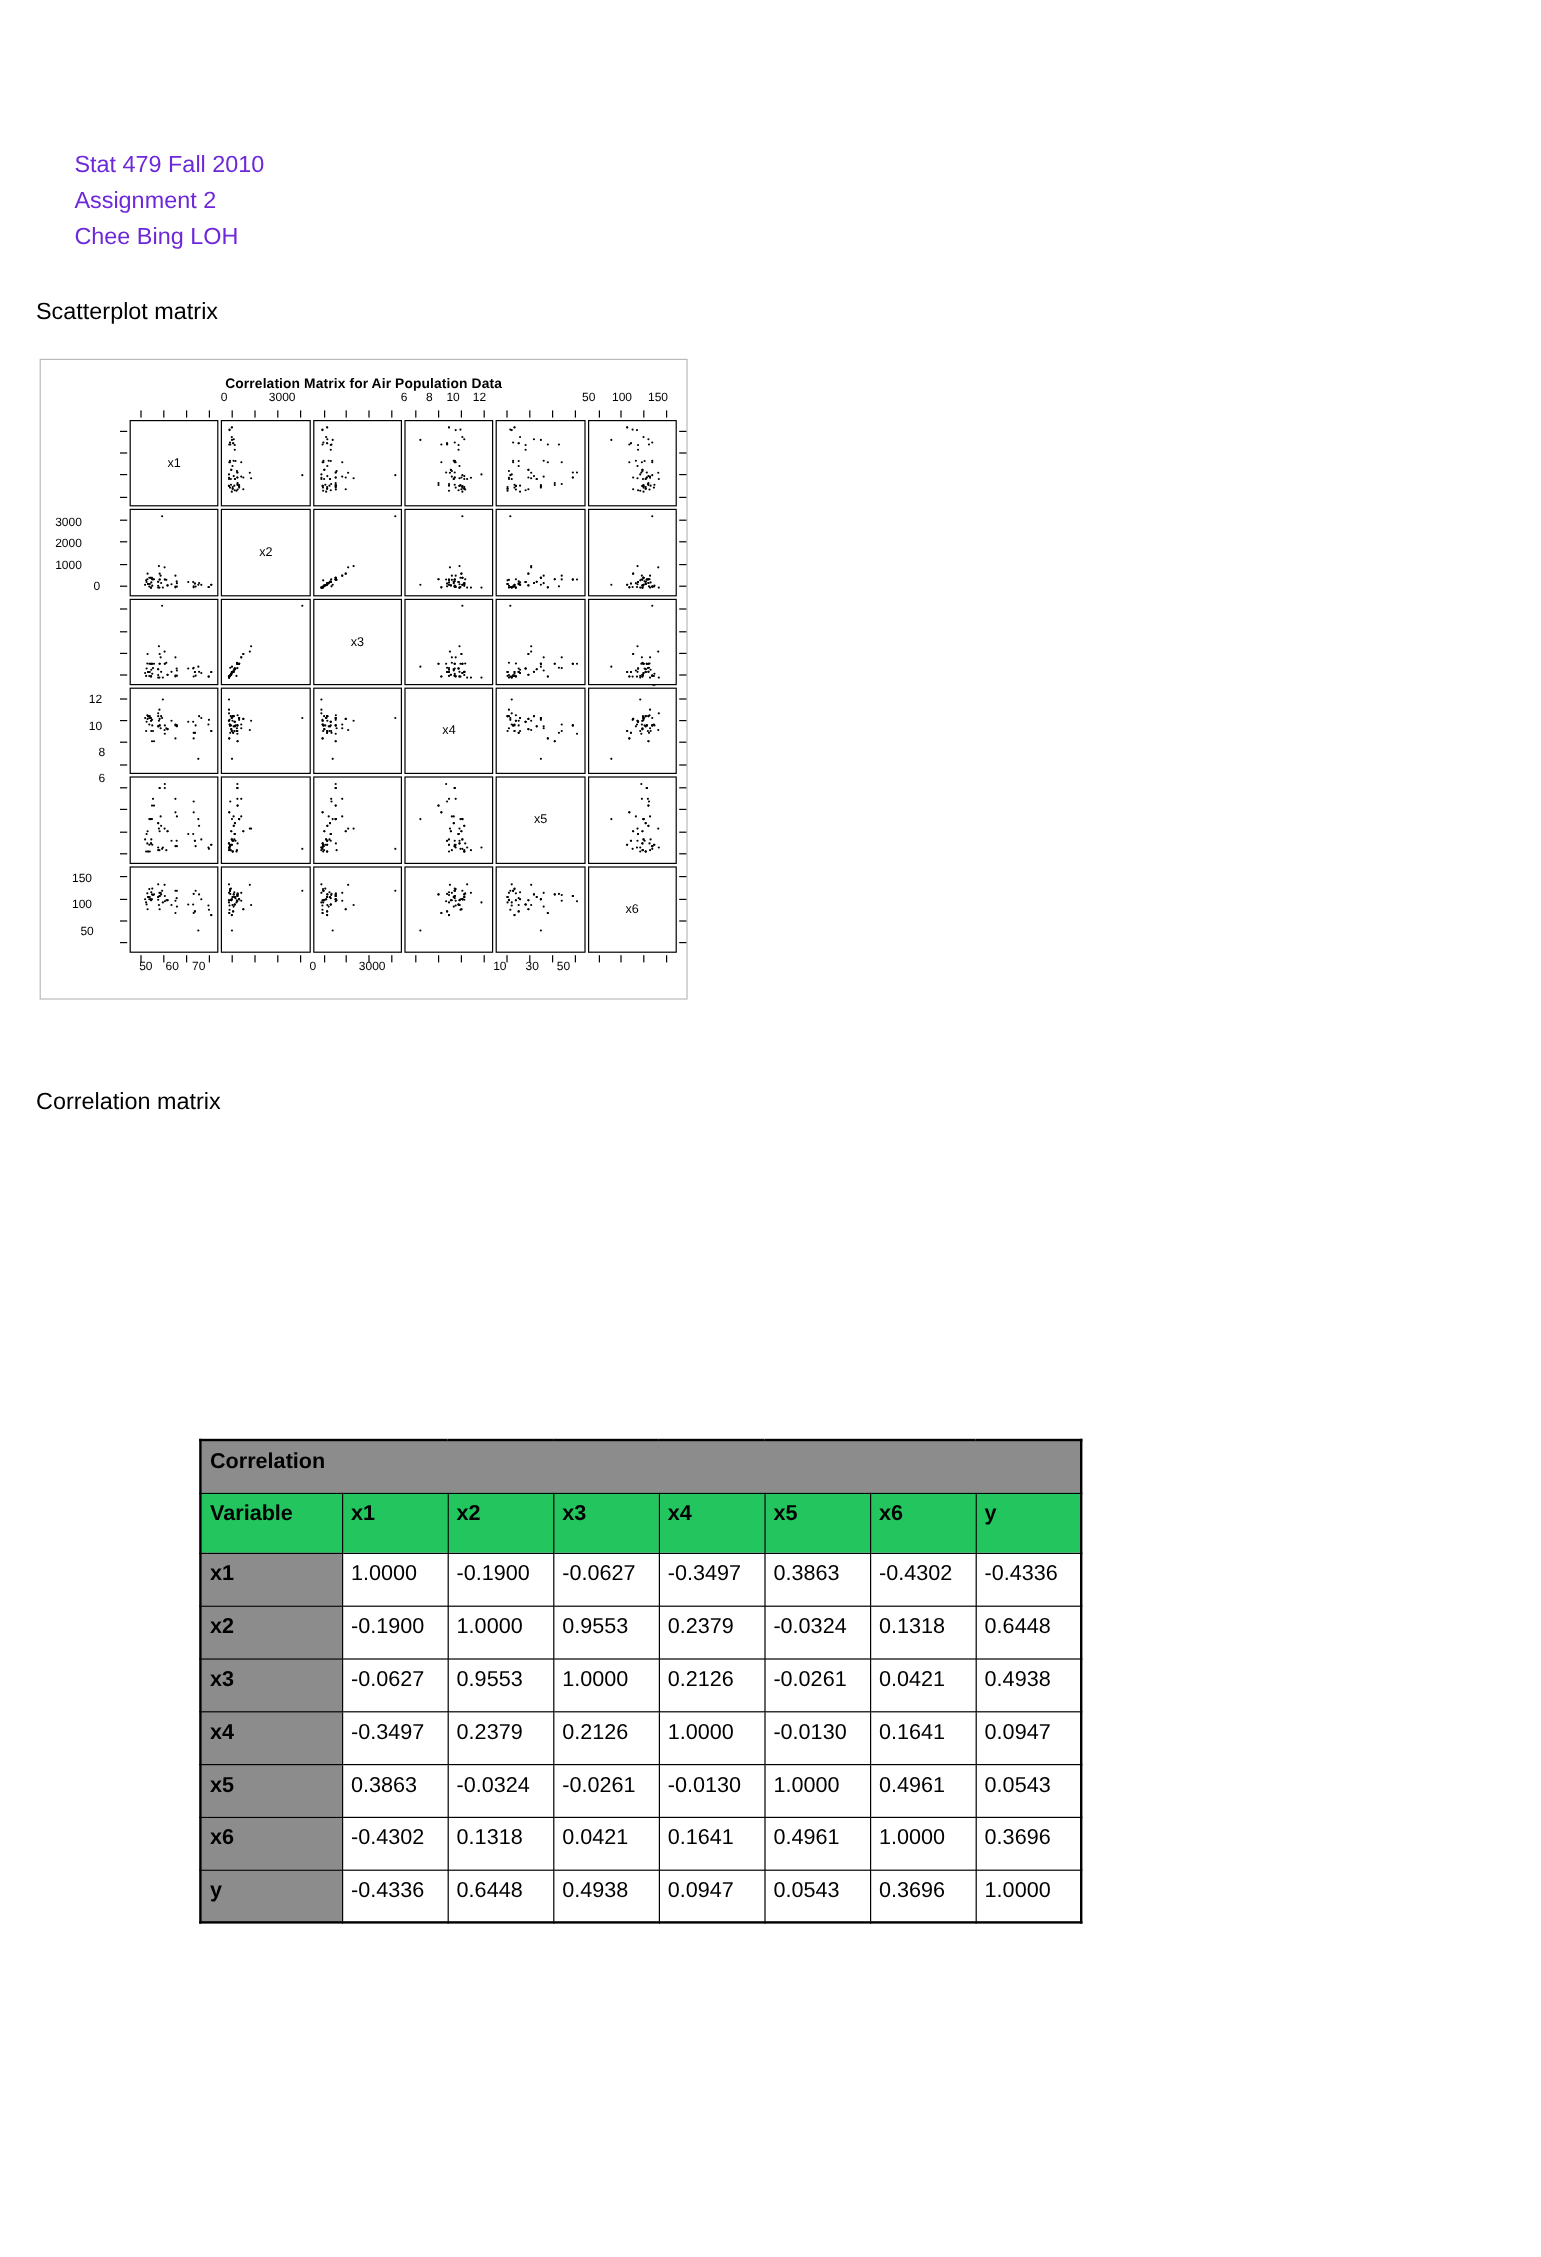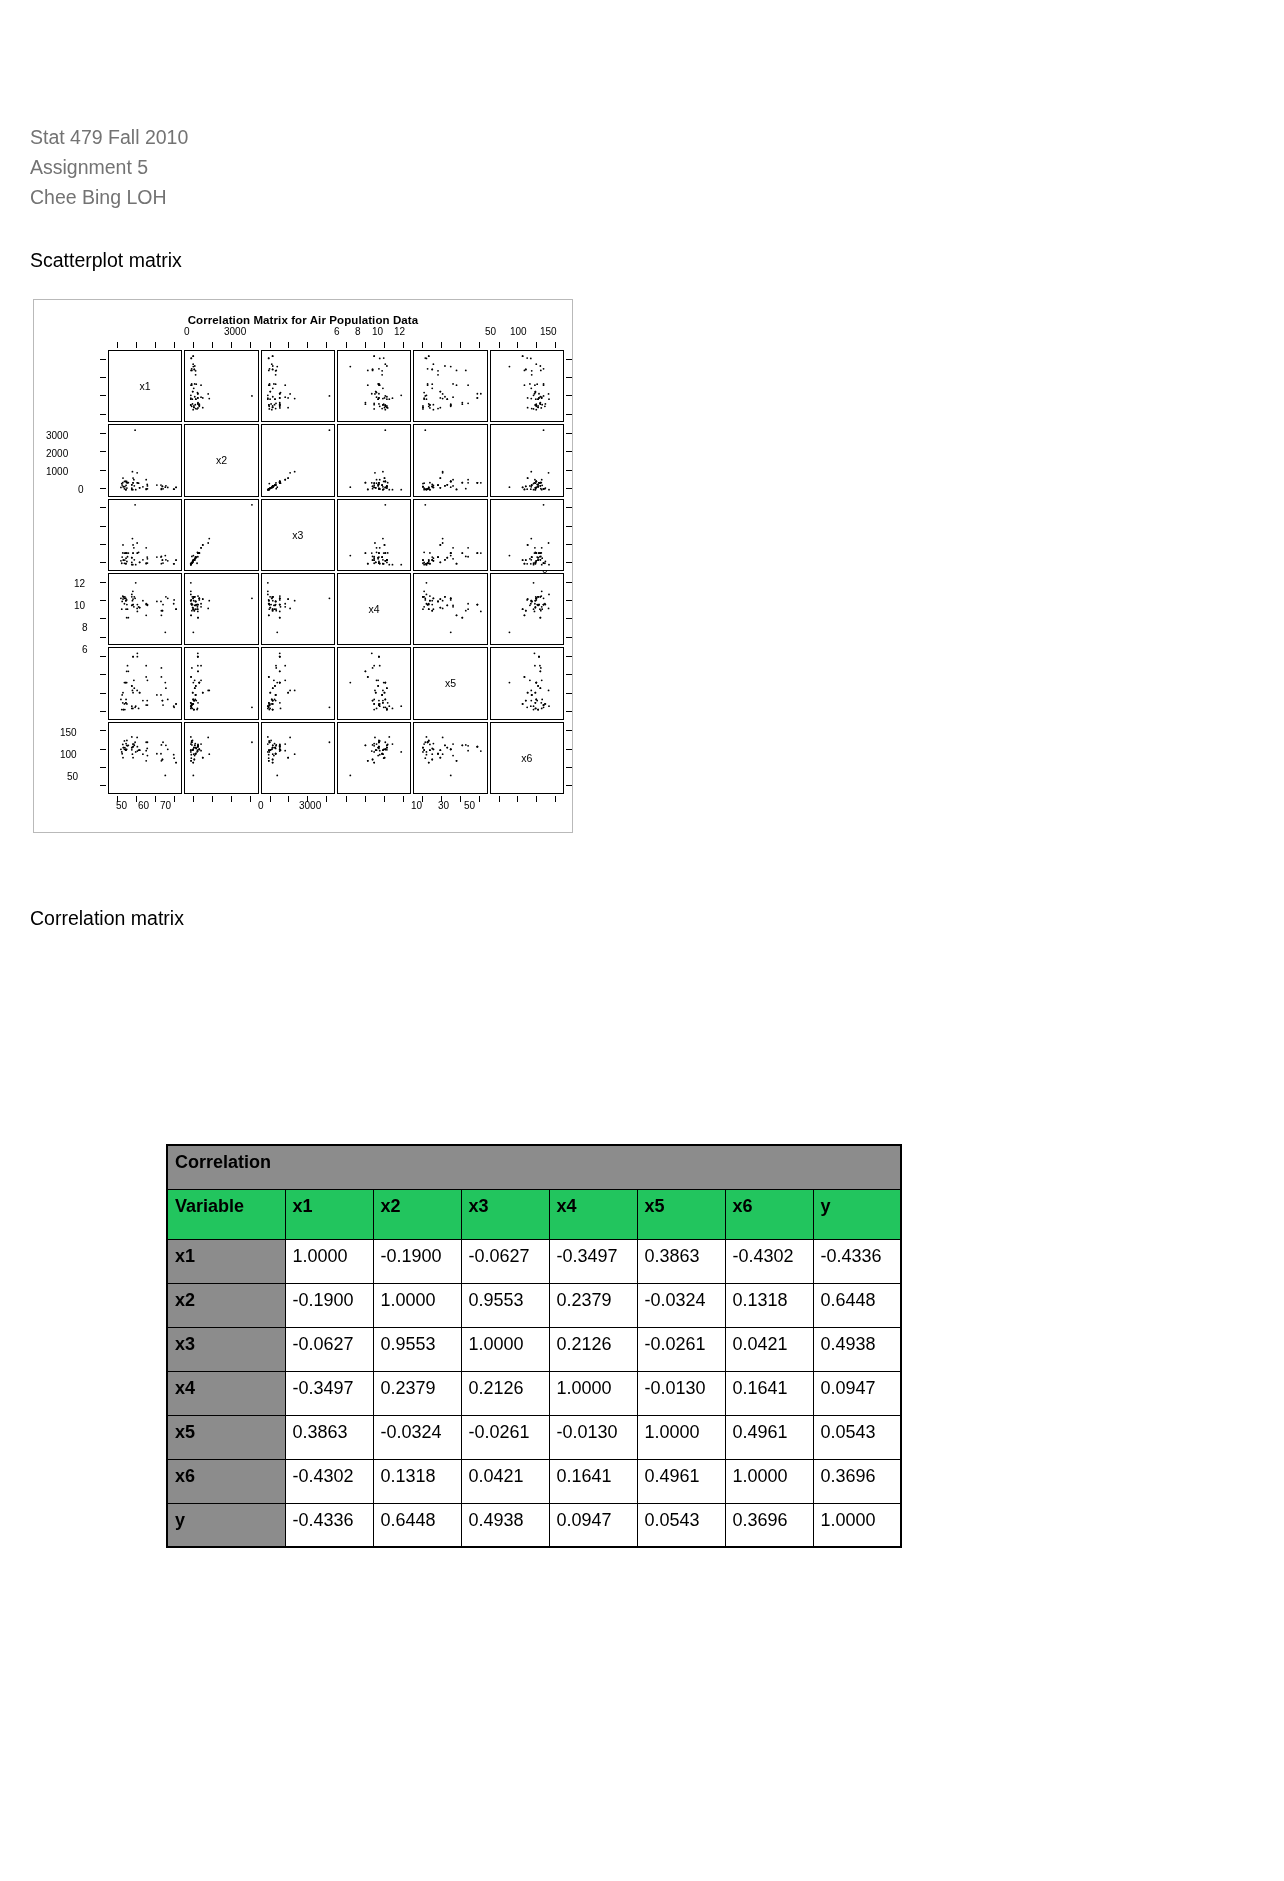--- a/index.html
+++ b/index.html
@@ -26,22 +26,23 @@
   
   .header-block {
     position: absolute;
     left: 30px;
     top: 122px;
     width: 600px;
   }
   .header-line {
     font-size: 19.5px;
     line-height: 30px;
-    color: #737373;
+    color: #6d28d9;
     white-space: nowrap;
+    margin-left: 32px;
   }
   .header-line.bold { font-weight: bold; }
 
   .section-caption {
     position: absolute;
     left: 30px;
     font-size: 19.5px;
     line-height: 30px;
     white-space: nowrap;
   }
@@ -111,21 +112,21 @@
     position: absolute;
     font-size: 10px;
     white-space: nowrap;
     color: #000;
   }
 
   
   .corr-table-wrap {
     position: absolute;
     left: 166px;
-    top: 1144px;
+    top: 1199px;
   }
   table.corr {
     border-collapse: collapse;
     table-layout: fixed;
     border: 2.5px solid #000;
   }
   table.corr td, table.corr th {
     border: 1px solid #000;
     font-size: 18px;
     font-weight: normal;
@@ -162,21 +163,21 @@
   .col-var { width: 118px; }
   .col-num { width: 88px; }
 </style>
 </head>
 <body>
 
 <div class="page">
 
   <div class="header-block">
     <div class="header-line">Stat 479 Fall 2010</div>
-    <div class="header-line">Assignment 5</div>
+    <div class="header-line">Assignment 2</div>
     <div class="header-line">Chee Bing LOH</div>
   </div>
 
   <div class="section-caption" id="caption-scatter">Scatterplot matrix</div>
 
   <div class="figure">
     <div class="fig-title">Correlation Matrix for Air Population Data</div>
 
     <div class="axlabel" style="left:150px; top:26px;">0</div>
     <div class="axlabel" style="left:190px; top:26px;">3000</div>

